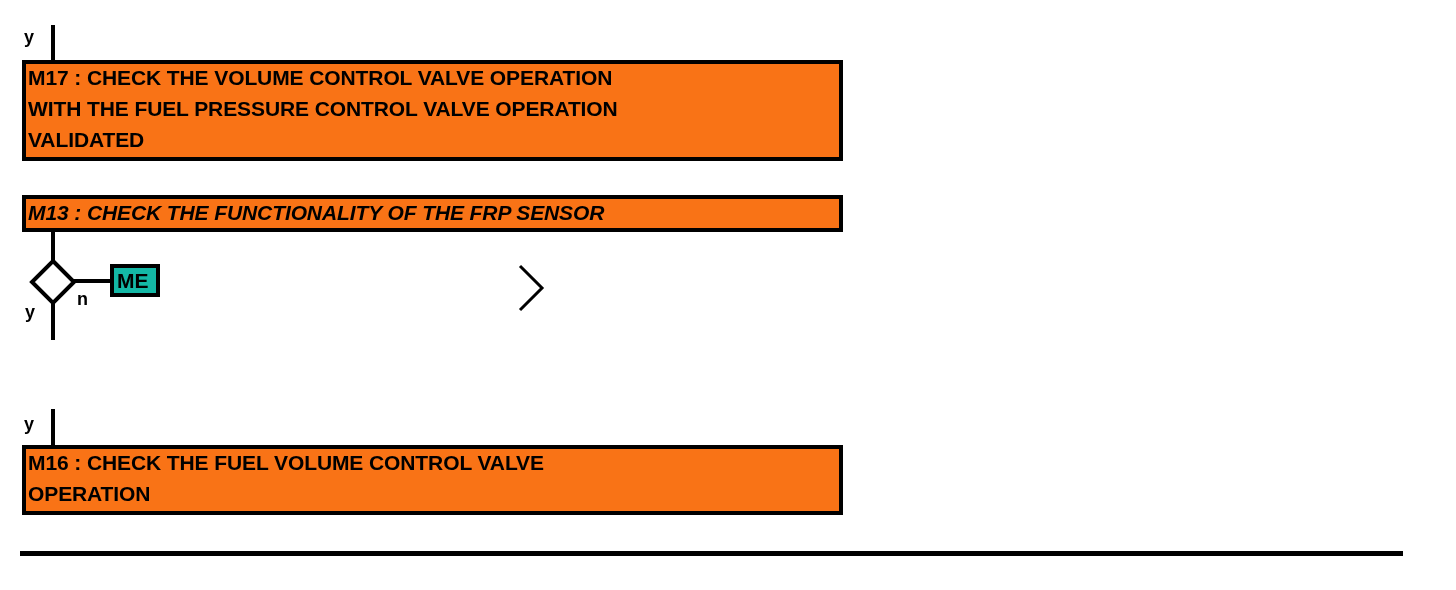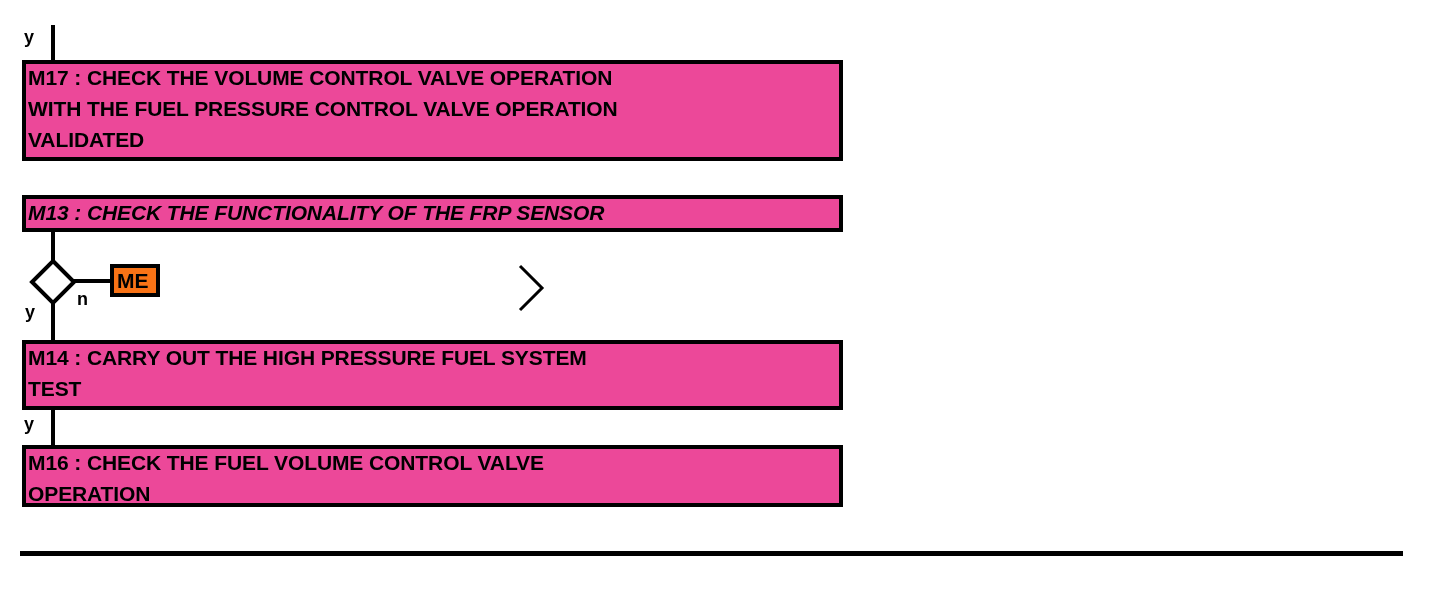--- a/index.html
+++ b/index.html
@@ -13,40 +13,40 @@
     height: 590px;
     background: #ffffff;
     overflow: hidden;
     font-family: "Liberation Sans", sans-serif;
   }
   
   .proc-box {
     position: absolute;
     box-sizing: border-box;
     border: 4px solid #000000;
-    background: #ec4899;
+    background: #f97316;
   }
   .proc-text {
     position: absolute;
     left: 2px;
     top: -2px;
     width: 800px;
     font-size: 21px;
     font-weight: bold;
     line-height: 31px;
     color: #000000;
     letter-spacing: -0.1px;
     white-space: pre-line;
   }
   
   .me-box {
     position: absolute;
     box-sizing: border-box;
     border: 4px solid #000000;
-    background: #f97316;
+    background: #14b8a6;
   }
   .me-text {
     position: absolute;
     left: 3px;
     top: -1px;
     font-size: 21px;
     font-weight: bold;
     line-height: 28px;
     color: #000000;
   }
@@ -118,28 +118,24 @@
 
   <div class="vline" style="left:51px; top:300px; height:40px;"></div>
   <div class="branch-label" style="left:25px; top:303px;">y</div>
 
   <div class="chevron" style="left:516px; top:262px;">
     <svg width="40" height="52" viewBox="0 0 40 52">
       <polyline points="4,4 26,26 4,48" fill="none" stroke="#000000" stroke-width="3"></polyline>
     </svg>
   </div>
 
-  <div class="proc-box" style="left:22px; top:340px; width:821px; height:70px;">
-    <div class="proc-text">M14 : CARRY OUT THE HIGH PRESSURE FUEL SYSTEM
-TEST</div>
-  </div>
 
   <div class="vline" style="left:51px; top:409px; height:37px;"></div>
   <div class="branch-label" style="left:24px; top:415px;">y</div>
 
-  <div class="proc-box" style="left:22px; top:445px; width:821px; height:62px;">
+  <div class="proc-box" style="left:22px; top:445px; width:821px; height:70px;">
     <div class="proc-text">M16 : CHECK THE FUEL VOLUME CONTROL VALVE
 OPERATION</div>
   </div>
 
   <div class="rule" style="left:20px; top:551px; width:1383px;"></div>
 
 </div>
 
 </body></html>

